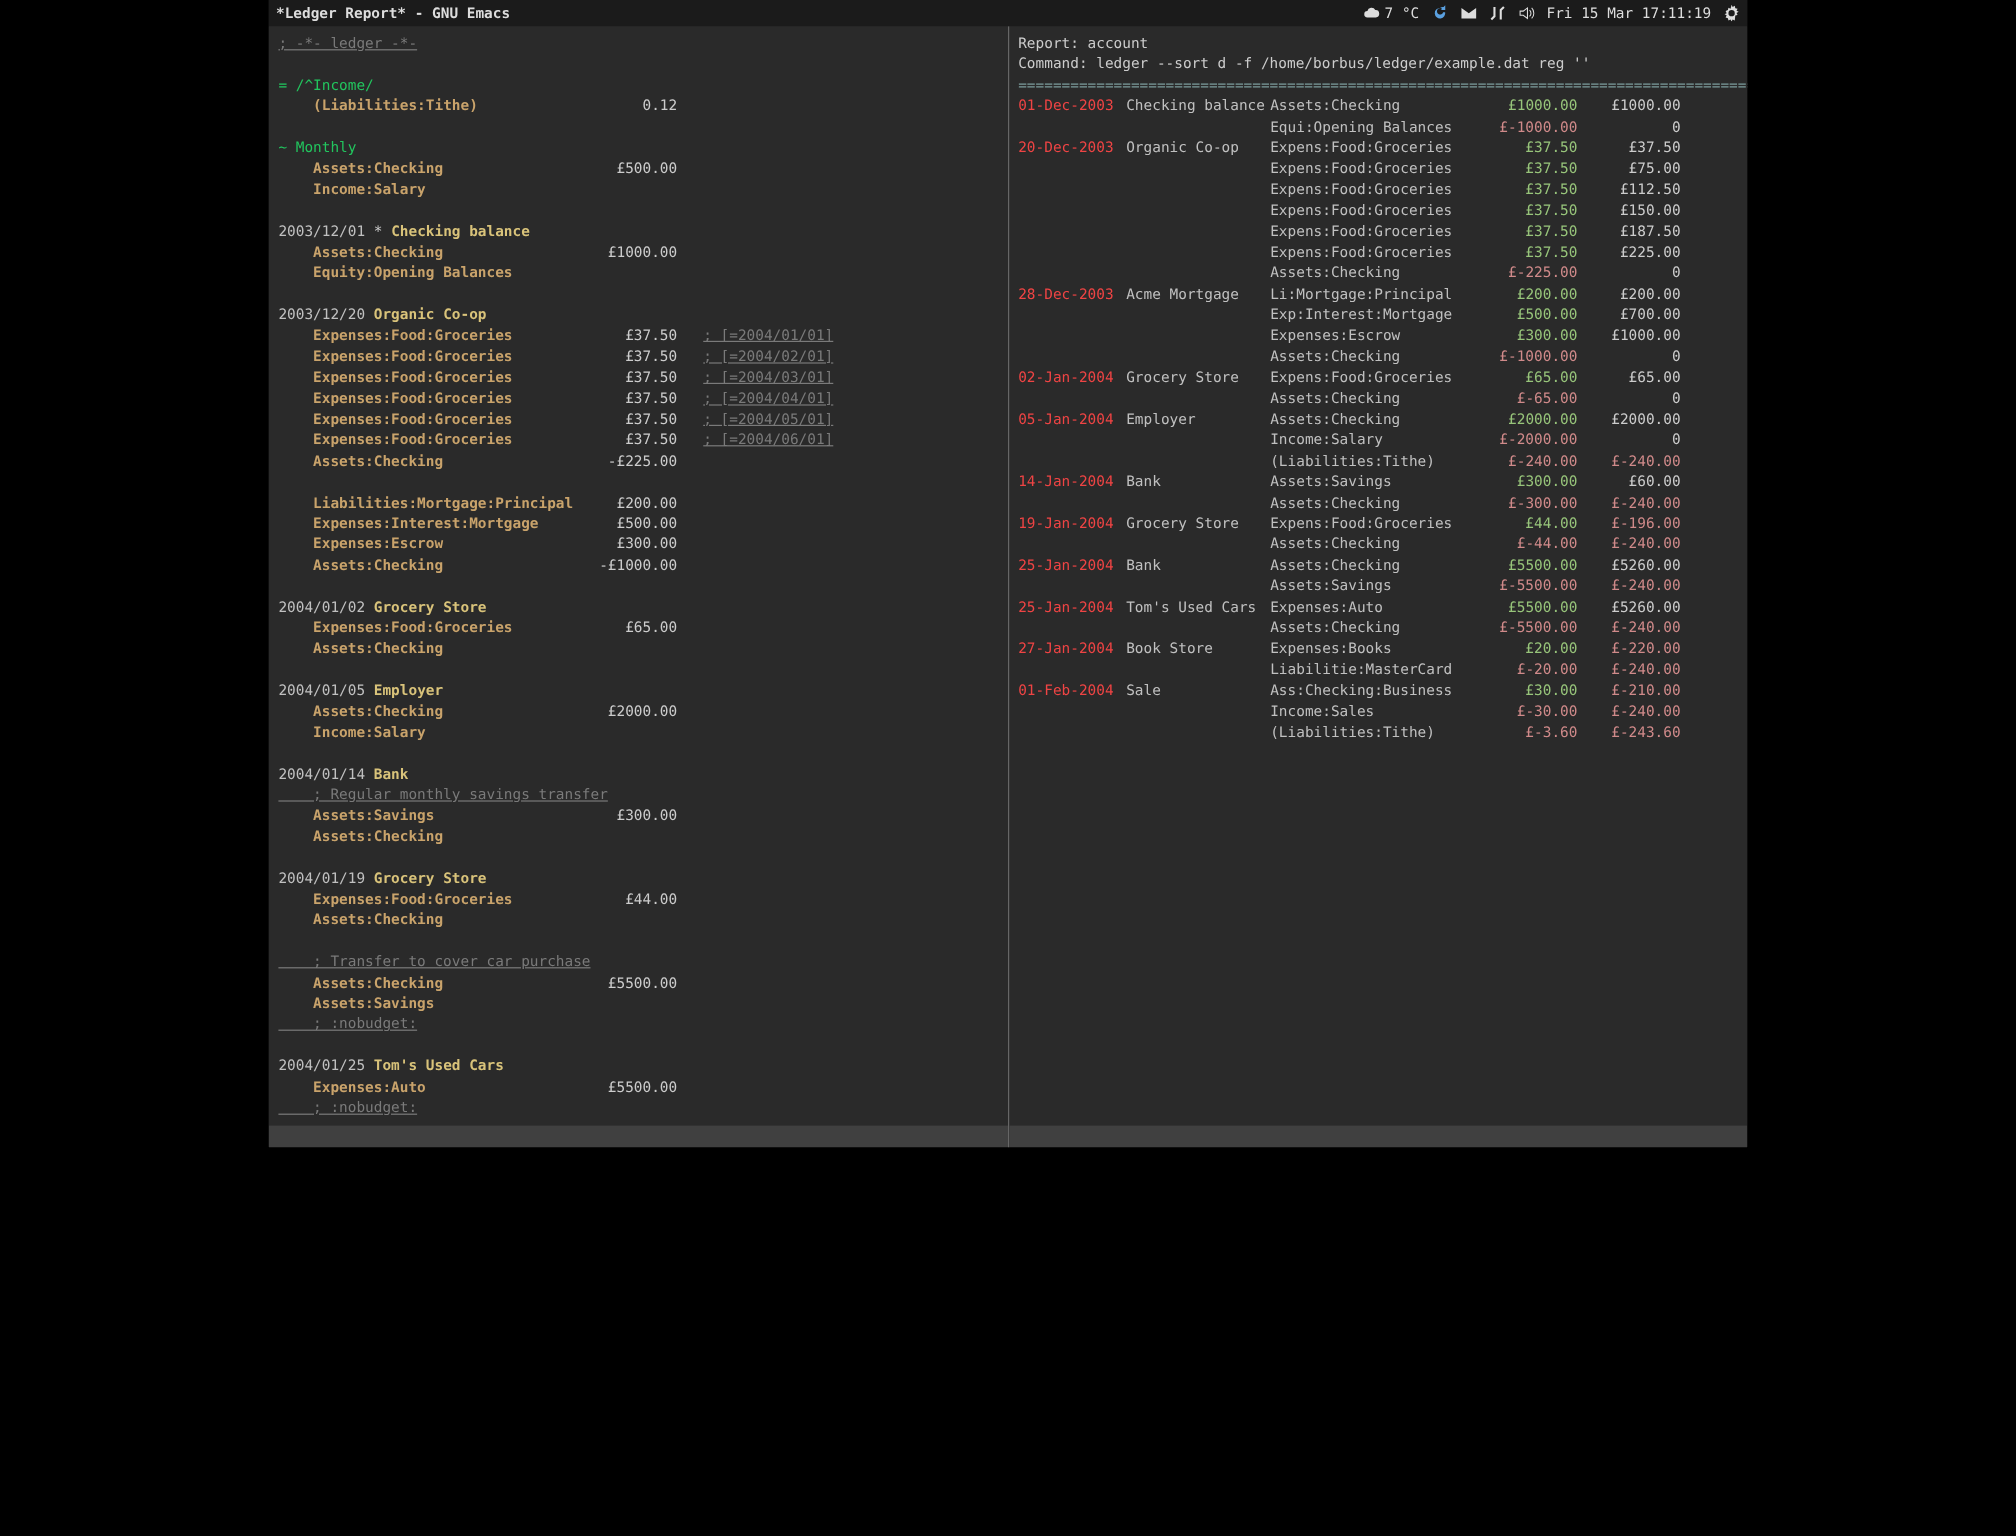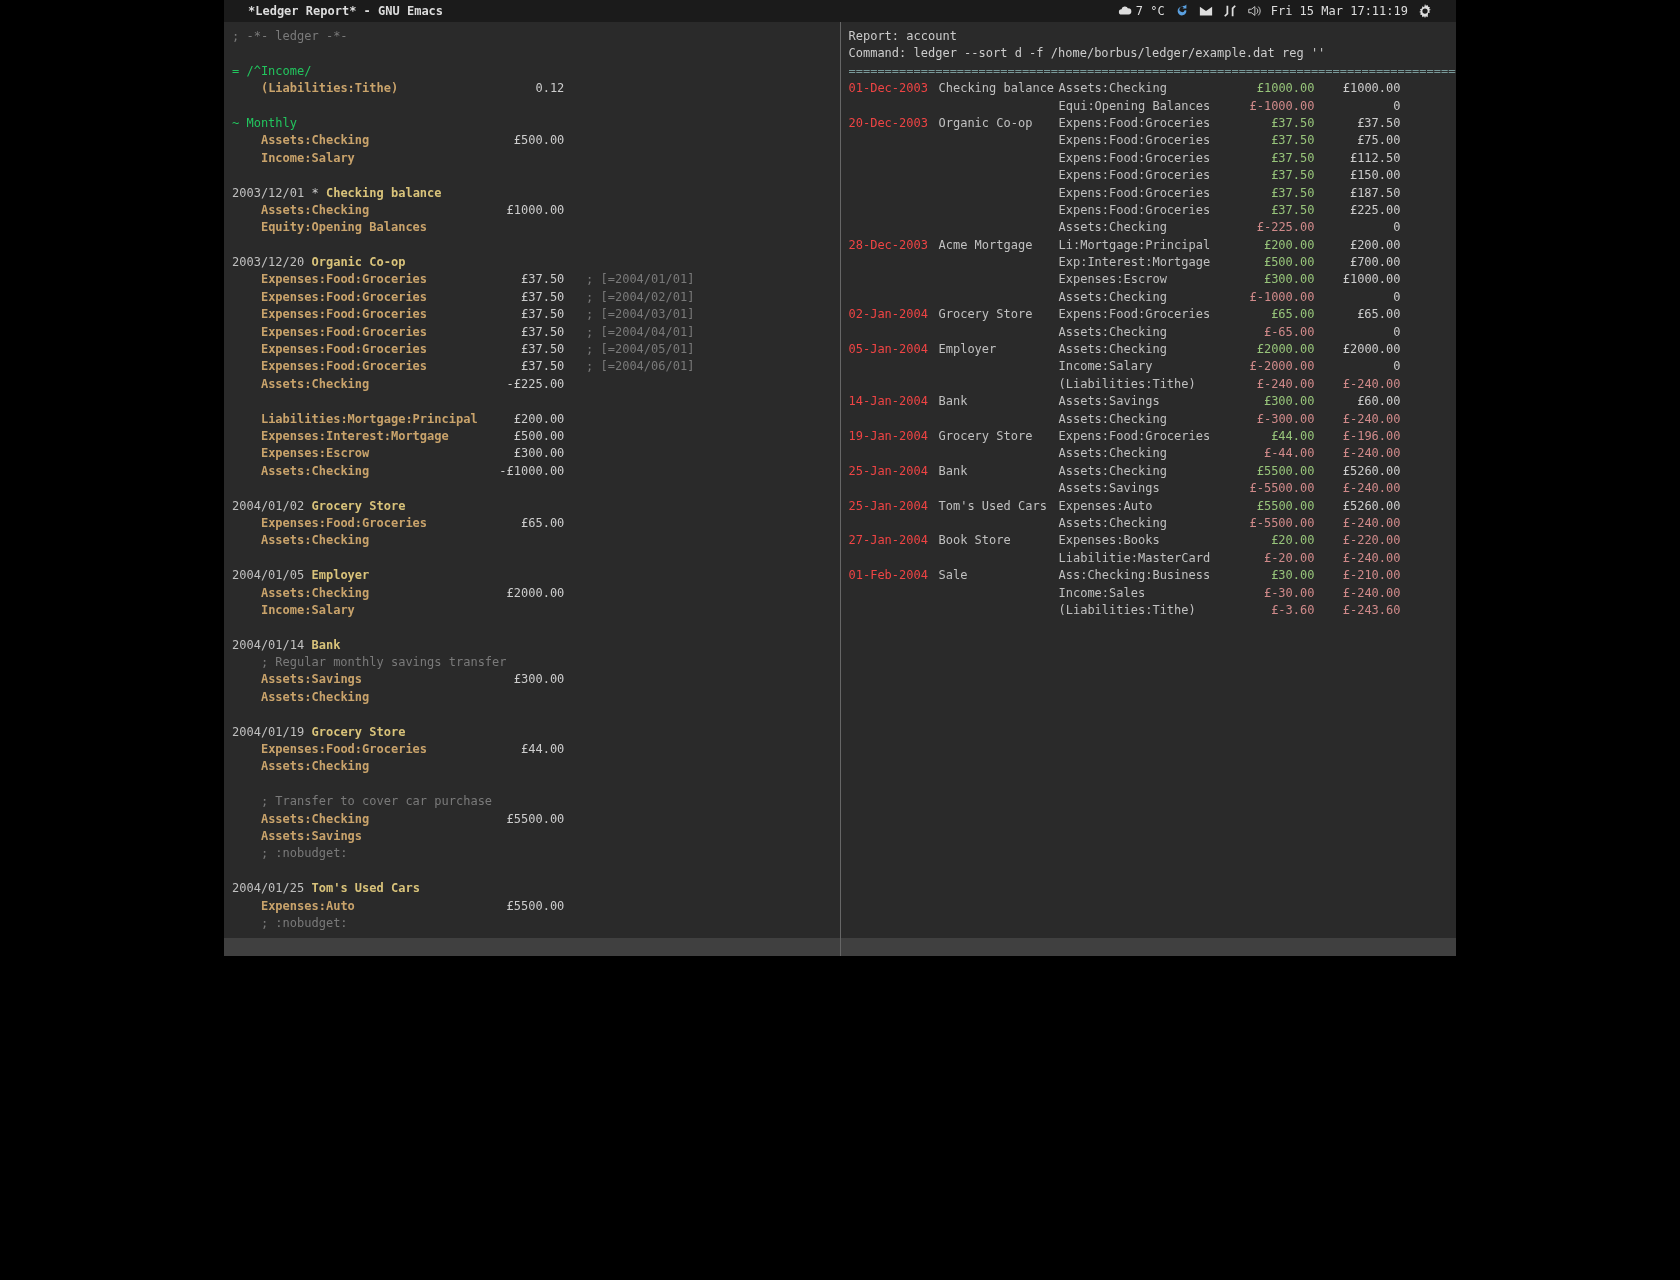--- a/index.html
+++ b/index.html
@@ -20,21 +20,21 @@
     position:relative;
   }
   
   .topbar{
     height:22px;
     background:#1b1b1b;
     color:#ddd;
     display:flex;
     align-items:center;
     font-size:12px;
-    padding:0 24px;
+    padding:0 6px;
   }
   .topbar .title{font-weight:bold;}
   .topbar .tray{margin-left:auto;display:flex;align-items:flex-start;gap:10px;font-size:12px;}
   .tray svg{width:14px;height:14px;fill:#ddd;}
   .tray span{color:#ddd;}
   .weather{display:flex;align-items:center;gap:4px;}
   .editor{
     display:flex;
     height:calc(100% - 22px);
     background:#2a2a2a;
@@ -42,21 +42,21 @@
   }
   .pane{
     flex:1;
     position:relative;
     overflow:hidden;
     padding:6px 8px 24px 8px;
     font-size:12px;
   }
   .pane.left{border-right:1px solid #666;}
   .line{white-space:pre;}
-  .comment{color:#7a7a7a;}
+  .comment{color:#7a7a7a;text-decoration:underline;}
   .directive{color:#22c55e;}
   .payee{color:#d9c37a;font-weight:bold;}
   .account{color:#c9a36b;font-weight:bold;}
   .amount{color:#ccc;}
   .date{color:#c0c0c0;}
   
   .rhead{color:#ccc;}
   .rdivider{color:#7a9a9a;}
   .rdate{color:#ef4444;}
   .rpayee{color:#c0c0c0;}

